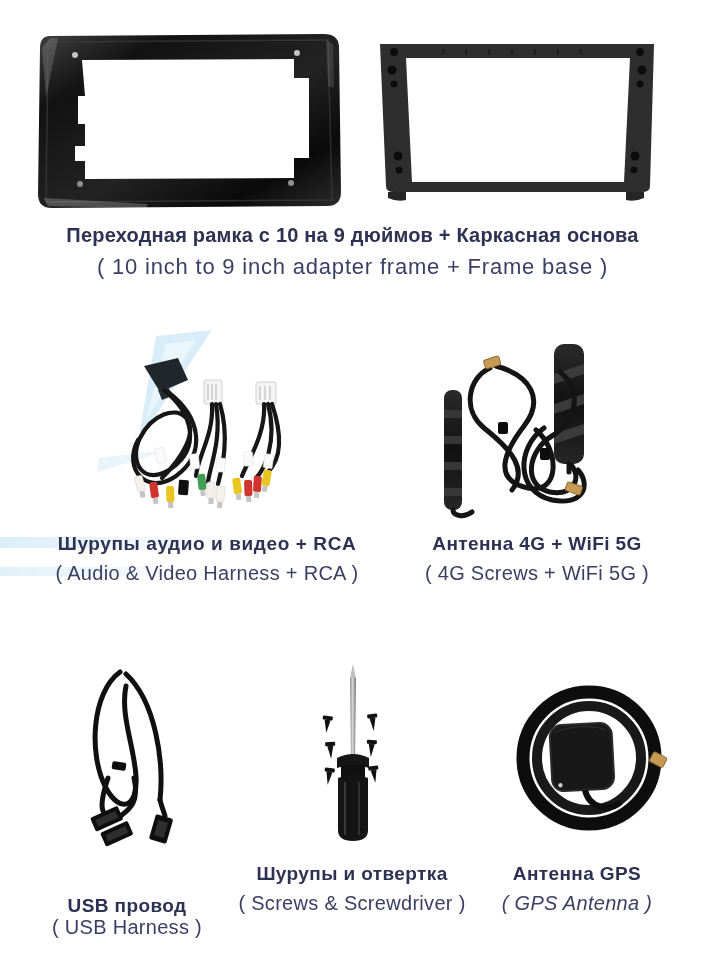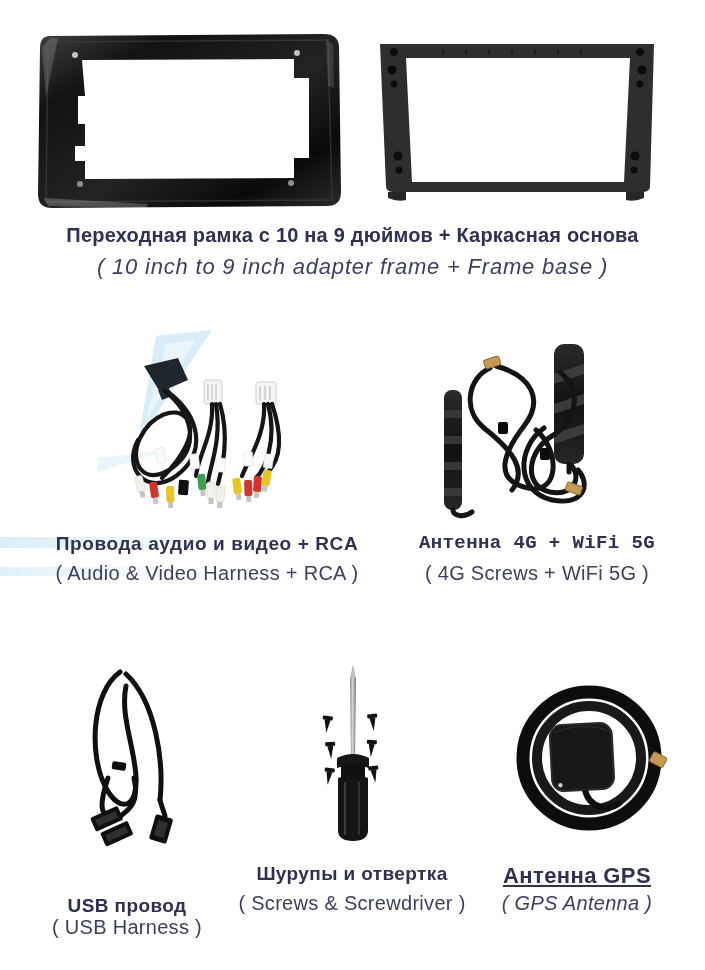--- a/index.html
+++ b/index.html
@@ -8,32 +8,32 @@
   .poster { position:relative; width:705px; height:970px; background:#fff; overflow:hidden;border-radius:30px; }
 
   .photo { position:absolute; }
   .photo svg { display:block; width:100%; height:100%; }
 
   .cap { position:absolute; text-align:center; line-height:1.25; }
   .ru { font-weight:700; color:#2d3152; }
   .en { font-weight:400; color:#3a3f63; }
 
   .title-ru { left:0; top:223px; width:705px; font-size:20px; letter-spacing:.2px; }
-  .title-en { left:0; top:253px; width:705px; font-size:22px; letter-spacing:.8px;font-style:italic; }
+  .title-en { left:0; top:253px; width:705px; font-size:22px; letter-spacing:.8px; }
 
   .cap-harness-ru { left:22px;  top:532px; width:370px; font-size:19px; letter-spacing:.6px; }
   .cap-harness-en { left:22px;  top:561px; width:370px; font-size:20px; letter-spacing:.3px; }
-  .cap-ant4g-ru   { left:412px; top:532px; width:250px; font-size:19px; letter-spacing:.4px;font-family:Liberation Mono, monospace; }
+  .cap-ant4g-ru   { left:412px; top:532px; width:250px; font-size:19px; letter-spacing:.4px; }
   .cap-ant4g-en   { left:402px; top:561px; width:270px; font-size:20px; letter-spacing:.3px; }
 
   .cap-usb-ru    { left:17px;  top:862px; width:220px; font-size:19px; letter-spacing:.4px;margin-top:32px; }
   .cap-usb-en    { left:17px;  top:891px; width:220px; font-size:20px; letter-spacing:.3px;margin-top:24px; }
   .cap-screws-ru { left:232px; top:862px; width:240px; font-size:19px; letter-spacing:.4px; }
   .cap-screws-en { left:222px; top:891px; width:260px; font-size:20px; letter-spacing:.3px; }
-  .cap-gps-ru    { left:467px; top:862px; width:220px; font-size:22px; letter-spacing:.4px;text-decoration:underline; }
+  .cap-gps-ru    { left:467px; top:862px; width:220px; font-size:19px; letter-spacing:.4px; }
   .cap-gps-en    { left:467px; top:891px; width:220px; font-size:20px; letter-spacing:.3px;font-style:italic; }
 
   .ph-frameL  { left:28px;  top:28px;  width:322px; height:188px; }
   .ph-frameB  { left:372px; top:36px;  width:290px; height:170px; }
   .ph-harness { left:98px;  top:330px; width:218px; height:192px; }
   .ph-ant4g   { left:432px; top:330px; width:245px; height:192px; }
   .ph-usb     { left:68px;  top:658px; width:168px; height:202px; }
   .ph-screws  { left:293px; top:658px; width:132px; height:196px; }
   .ph-gps     { left:493px; top:660px; width:192px; height:192px; }
 
@@ -217,21 +217,21 @@
       <g fill="#c59a52" stroke="#8f6a33" stroke-width="1">
         <rect x="52" y="28" width="16" height="9" rx="2" transform="rotate(-18 60 32)"></rect>
         <rect x="134" y="154" width="16" height="9" rx="2" transform="rotate(20 142 158)"></rect>
       </g>
     </svg>
   </div>
 
   <div class="streak s1"></div>
   <div class="streak s2"></div>
 
-  <div class="cap ru cap-harness-ru">Провода аудио и видео + RCA</div>
+  <div class="cap ru cap-harness-ru">Шурупы аудио и видео + RCA</div>
   <div class="cap en cap-harness-en">( Audio &amp; Video Harness + RCA )</div>
   <div class="cap ru cap-ant4g-ru">Антенна 4G + WiFi 5G</div>
   <div class="cap en cap-ant4g-en">( 4G Screws + WiFi 5G )</div>
 
   <div class="photo ph-usb">
     <svg viewBox="0 0 168 202">
       <g stroke="#101010" stroke-width="5" fill="none" stroke-linecap="round">
         <path d="M52 14 C24 34 20 96 38 130 C52 156 70 150 68 118 C66 88 52 56 58 28"></path>
         <path d="M58 16 C88 44 96 104 92 142"></path>
         <path d="M40 120 C30 150 34 158 42 156"></path>

